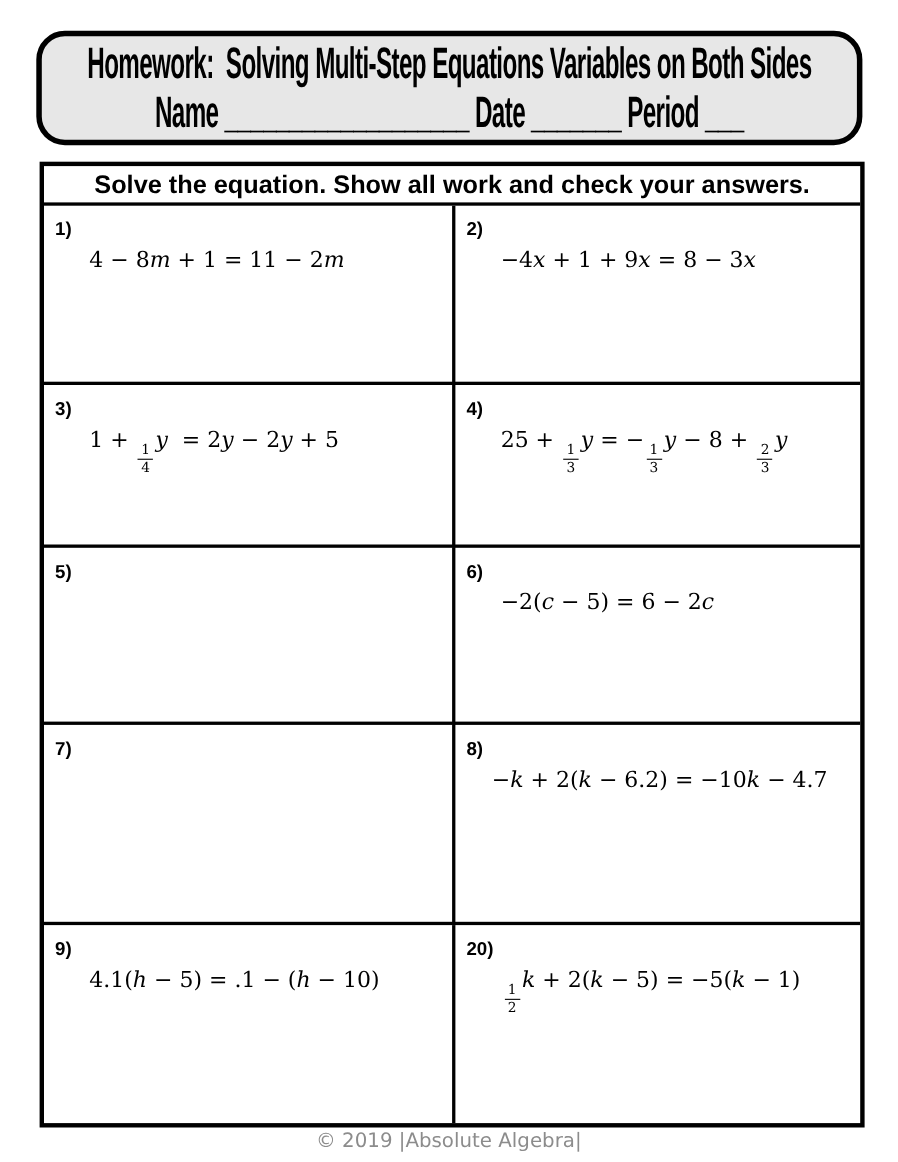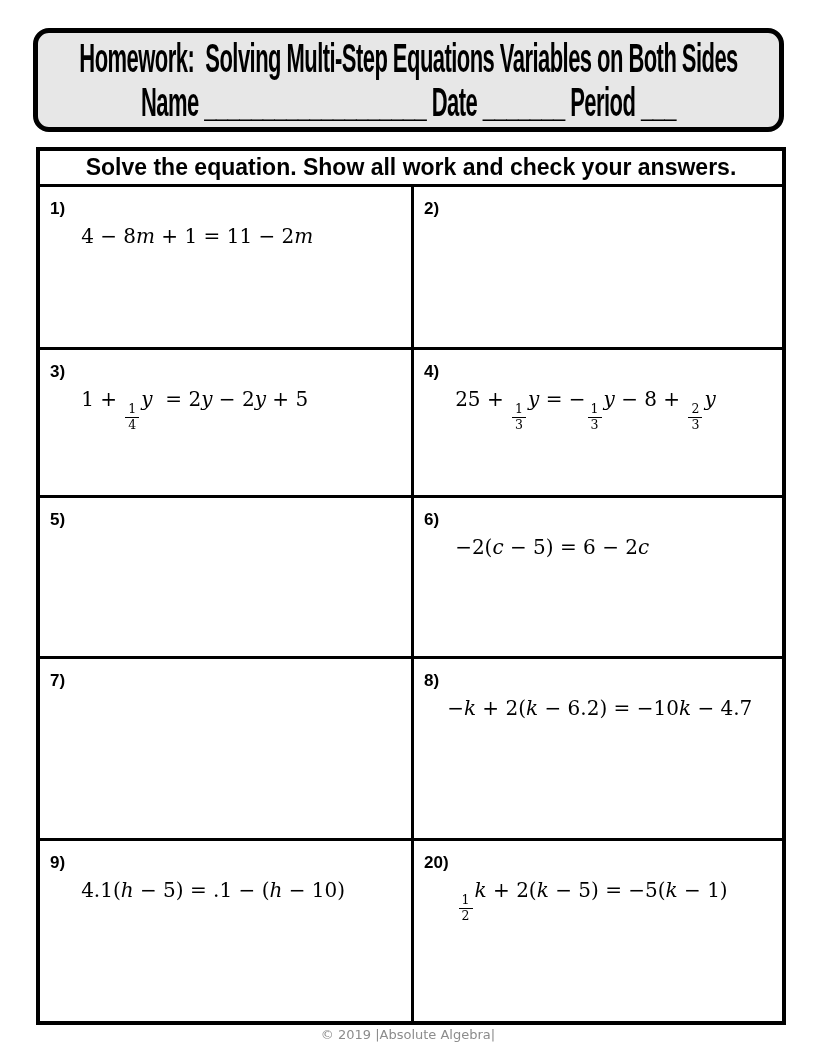--- a/index.html
+++ b/index.html
@@ -6,21 +6,21 @@
   html,body { background:#ffffff; }
   .page {
     position:relative; width:816px; height:1056px; margin:0 auto;
     background:#ffffff; overflow:hidden;
     font-family:"Liberation Sans", sans-serif; color:#000;
   }
 
   
   .header-box {
     position:absolute; left:33px; top:28px; width:751px; height:104px;
-    background:#e7e7e7; border:5px solid #000; border-radius:16px;
+    background:#e7e7e7; border:5px solid #000; border-radius:26px;
     display:flex; flex-direction:column; align-items:center; justify-content:center;
     gap:4px;
   }
   .condensed {
     display:inline-block; white-space:pre;
     font-weight:700; font-size:40px; line-height:1.05;
     letter-spacing:-1px;
     transform:scaleX(0.55); transform-origin:50% 50%;
   }
   .name-line { margin-top:-2px; }
@@ -64,21 +64,21 @@
     display:inline-flex; flex-direction:column; text-align:center;
     vertical-align:-0.55em; font-size:12.5px; line-height:1.15;
     margin:0 2px;
   }
   .frac .fnum { border-bottom:1.4px solid #000; padding:0 3px 0.5px 3px; }
   .frac .fden { padding-top:0.5px; }
 
   
   .footer {
     position:absolute; left:0; top:1027px; width:100%;
-    text-align:center; font-size:13px; color:#8c8c8c;
+    text-align:center; font-size:18px; color:#8c8c8c;
     font-family:"DejaVu Sans", sans-serif;
   }
 </style>
 </head>
 <body>
 
 <div class="page">
 
   <div class="header-box">
     <div class="condensed">Homework:  Solving Multi-Step Equations Variables on Both Sides</div>
@@ -87,20 +87,21 @@
 
   <div class="sheet">
     <div class="instruction">Solve the equation. Show all work and check your answers.</div>
 
     <div class="cell">
       <span class="plabel">1)</span>
       <span class="eq"><span class="mtext">4 − 8</span><span class="mvar">m</span><span class="mtext"> + 1 = 11 − 2</span><span class="mvar">m</span></span>
     </div>
     <div class="cell rcol">
       <span class="plabel">2)</span>
+      <span class="eq"><span class="mtext">−4</span><span class="mvar">x</span><span class="mtext"> + 1 + 9</span><span class="mvar">x</span><span class="mtext"> = 8 − 3</span><span class="mvar">x</span></span>
     </div>
 
     <div class="cell">
       <span class="plabel">3)</span>
       <span class="eq"><span class="mtext">1 + </span><span class="frac"><span class="fnum">1</span><span class="fden">4</span></span><span class="mvar">y</span><span class="mtext">  = 2</span><span class="mvar">y</span><span class="mtext"> − 2</span><span class="mvar">y</span><span class="mtext"> + 5</span></span>
     </div>
     <div class="cell rcol">
       <span class="plabel">4)</span>
       <span class="eq"><span class="mtext">25 + </span><span class="frac"><span class="fnum">1</span><span class="fden">3</span></span><span class="mvar">y</span><span class="mtext"> = −</span><span class="frac"><span class="fnum">1</span><span class="fden">3</span></span><span class="mvar">y</span><span class="mtext"> − 8 + </span><span class="frac"><span class="fnum">2</span><span class="fden">3</span></span><span class="mvar">y</span></span>
     </div>

